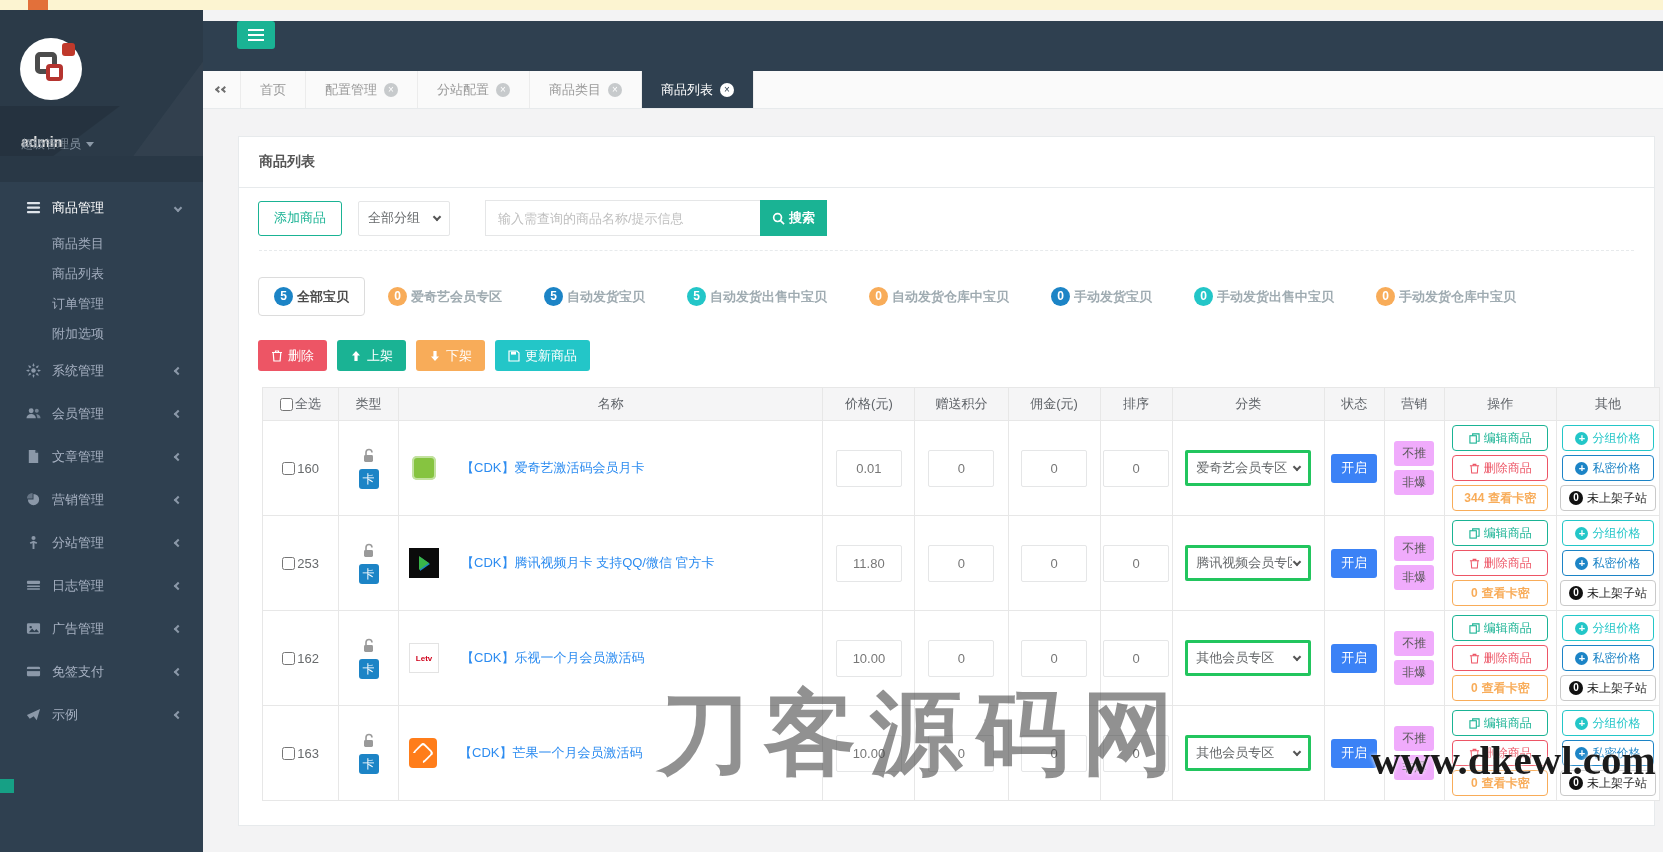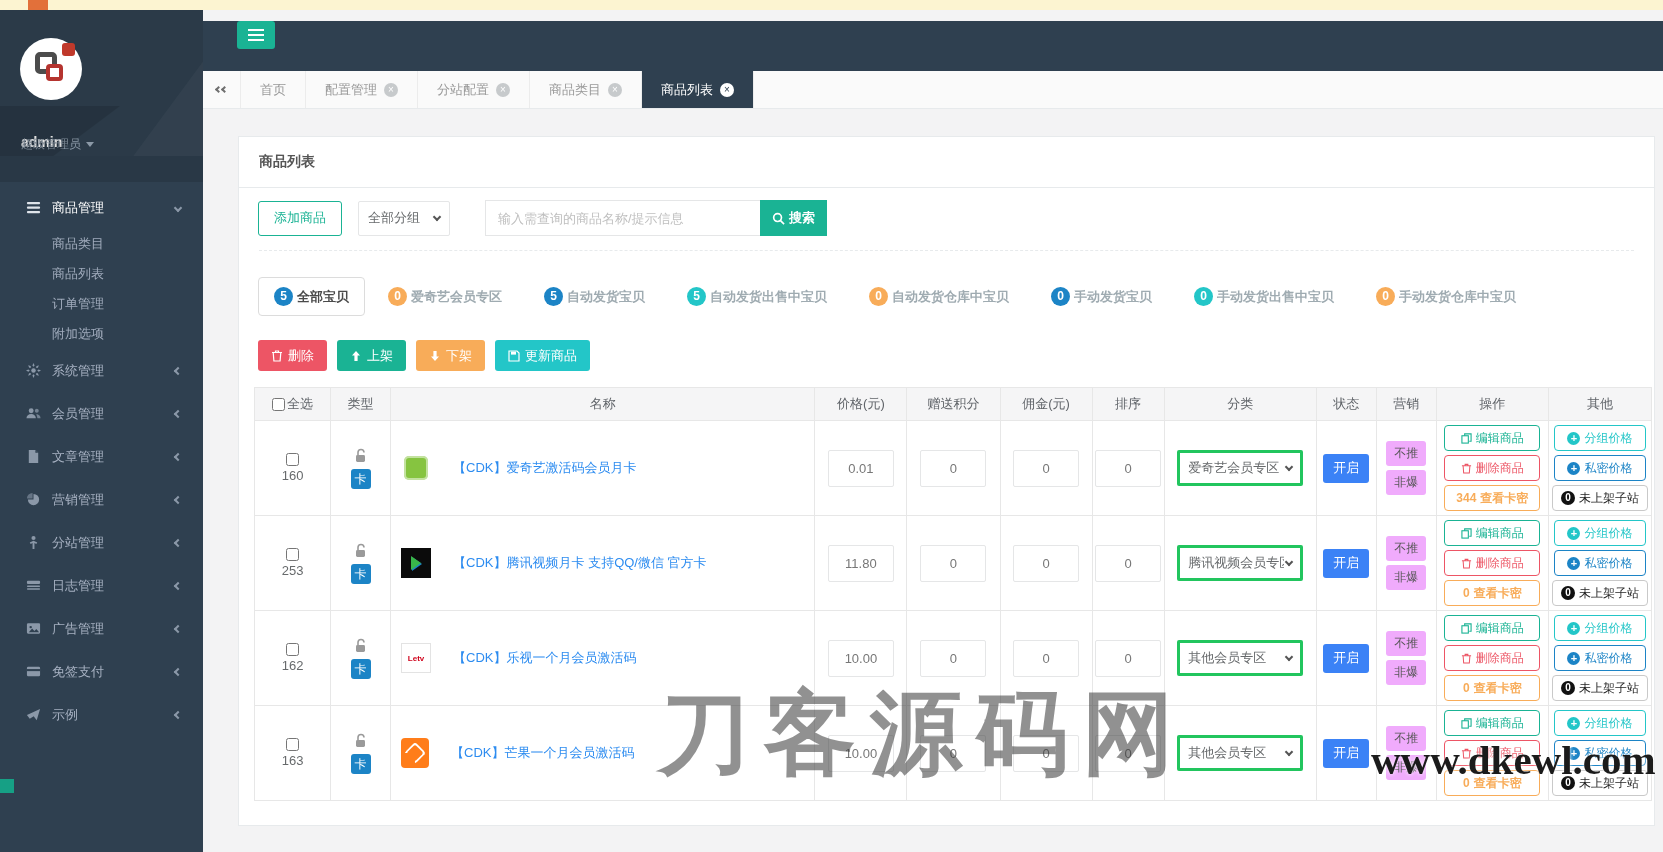--- a/index.html
+++ b/index.html
@@ -74,28 +74,28 @@
   .ftab { display:flex; align-items:center; gap:4px; font-size:13px; font-weight:bold; color:#9fabb1; margin-right:42px; cursor:pointer; }
   .ftab.active { border:1px solid #dcdcdc; border-radius:4px; background:#fff; padding:9px 15px; color:#4a4a4a; margin-right:23px; }
   .fbadge { min-width:19px; height:19px; border-radius:10px; color:#fff; font-size:12px; font-weight:bold; line-height:19px; text-align:center; padding:0 4px; }
   .b-blue { background:#1c84c6; } .b-orange { background:#f8ac59; } .b-teal { background:#23c6c8; }
 
   .bulk-row { display:flex; gap:10px; padding:24px 0 0 19px; }
   .bbtn { height:31px; border:none; border-radius:3px; color:#fff; font-size:13px; padding:0 13px; cursor:pointer; display:flex; align-items:center; gap:5px; }
   .bb-red { background:#ed5565; } .bb-green { background:#1ab394; } .bb-orange { background:#f8ac59; } .bb-teal { background:#23c6c8; }
   .bbtn svg { width:12px; height:12px; fill:#fff; }
 
-  table.grid { margin:16px 6px 0 15px; border-collapse:collapse; table-layout:fixed; width:1398px; font-size:13px; color:#676a6c; }
+  table.grid { margin:16px 6px 0 23px; border-collapse:collapse; table-layout:fixed; width:1398px; font-size:13px; color:#676a6c; }
   .grid th { background:#f5f5f6; border:1px solid #e7e7e7; height:33px; font-weight:normal; color:#5f6368; text-align:center; }
   .grid td { border:1px solid #e7e7e7; height:92px; text-align:center; vertical-align:middle; background:#fff; }
   .col-check{width:76px;} .col-type{width:60px;} .col-name{width:424px;} .col-price{width:92px;} .col-pts{width:93px;}
   .col-comm{width:92px;} .col-sort{width:72px;} .col-cat{width:152px;} .col-status{width:60px;} .col-mkt{width:60px;}
   .col-act{width:112px;} .col-other{width:103px;}
   th.h-check label { display:flex; align-items:center; justify-content:center; gap:2px; font-size:13px; }
-  td.c-check label { display:flex; align-items:center; justify-content:center; gap:2px;flex-direction:column; }
+  td.c-check label { display:flex; align-items:center; justify-content:center; gap:2px; }
 
   .c-type-box { display:flex; flex-direction:column; align-items:center; gap:5px; }
   .card-badge { width:20px; height:20px; background:#1c84c6; border-radius:3px; color:#fff; font-size:12px; line-height:20px; }
   .name-cell { display:flex; align-items:center; text-align:left; padding-left:10px; gap:22px; }
   .thumb { width:30px; height:36px; display:flex; align-items:center; justify-content:center; flex:none; }
   .iqiyi-thumb::before { content:""; width:24px; height:24px; background:#86c440; border-radius:5px; box-shadow:inset 0 0 0 2px rgba(255,255,255,.5); }
   .tencent-video-thumb { background:#0b0b0b; height:30px; }
   .tencent-video-thumb::before { content:""; width:0; height:0; border-left:10px solid #39b54a; border-top:7px solid transparent; border-bottom:7px solid transparent; filter:drop-shadow(1px 1px 0 #1c84c6); }
   .letv-thumb { border:1px solid #e3e3e3; background:#fff; color:#d0021b; font-size:8px; font-weight:bold; height:30px; }
   .mgtv-thumb { background:#ff7d1a; border-radius:4px; height:30px; width:28px; }

